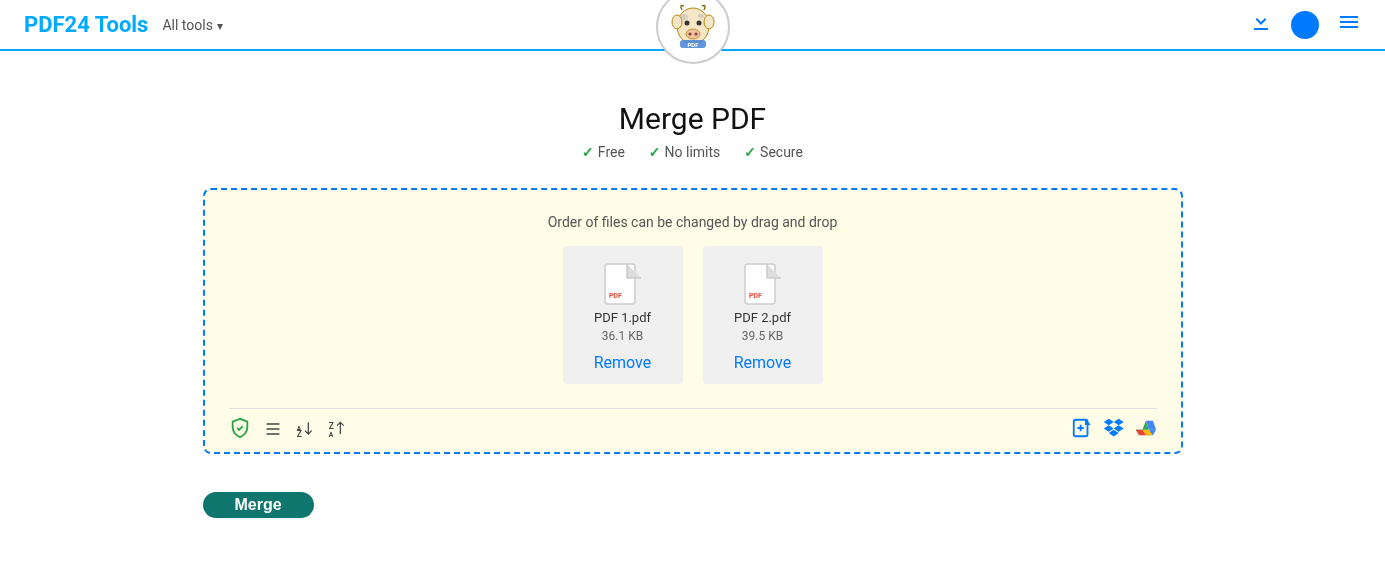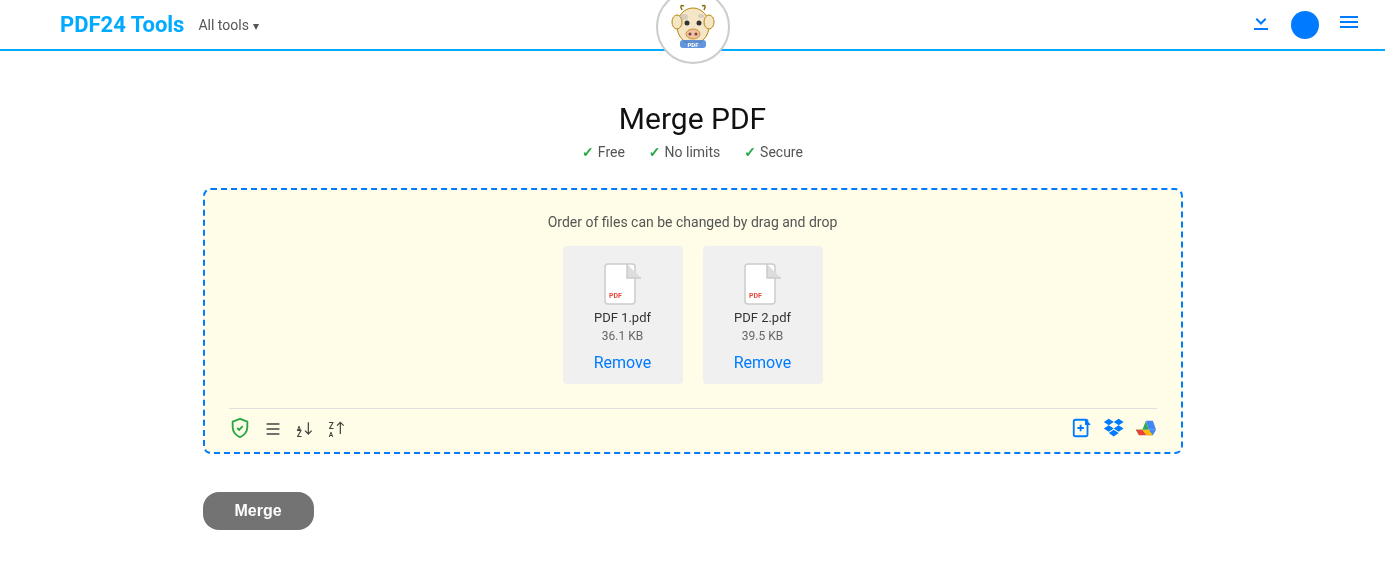--- a/index.html
+++ b/index.html
@@ -17,21 +17,20 @@
       align-items: center;
       padding: 10px 24px;
       border-bottom: 2px solid #00aaff;
       position: relative;
     }
     .header-logo {
       font-size: 22px;
       font-weight: 700;
       color: #007bff;
       text-decoration: none;
-      margin-left: 36px;
     }
     .header-logo span { color: #00aaff; }
     .header-all-tools {
       margin-left: 14px;
       color: #555;
       font-size: 14px;
       cursor: pointer;
       display: flex;
       align-items: center;
       gap: 4px;
@@ -220,25 +219,25 @@
       border: 1px solid #999;
       background: #fff;
       display: inline-block;
       cursor: pointer;
     }
     .advanced-mode-text {
       font-size: 14px;
       color: #333;
     }
     .merge-button {
-      background: #737373;
+      background: #0f766e;
       color: #fff;
       border: none;
       border-radius: 16px;
-      padding: 10px 32px;
+      padding: 4px 32px;
       font-size: 16px;
       font-weight: 600;
       cursor: pointer;
     }
 
     
     .chevron::after {
       content: '▾';
       font-size: 12px;
     }

